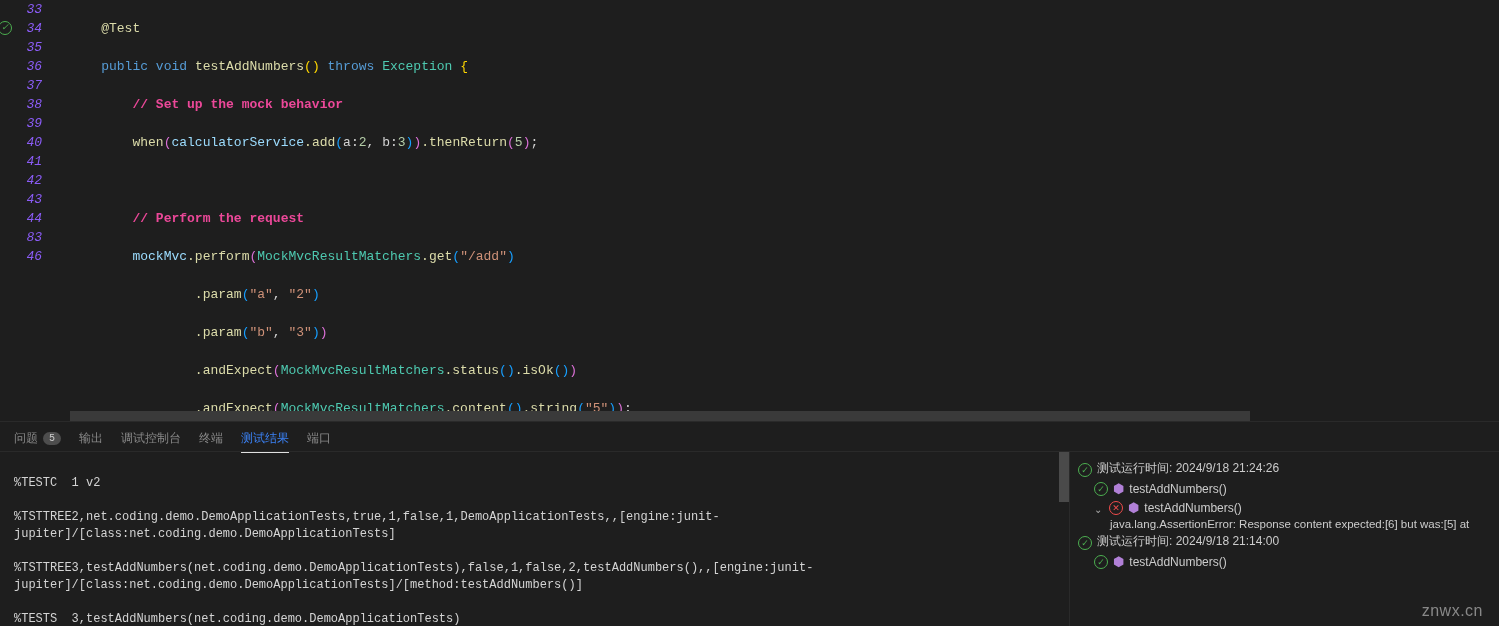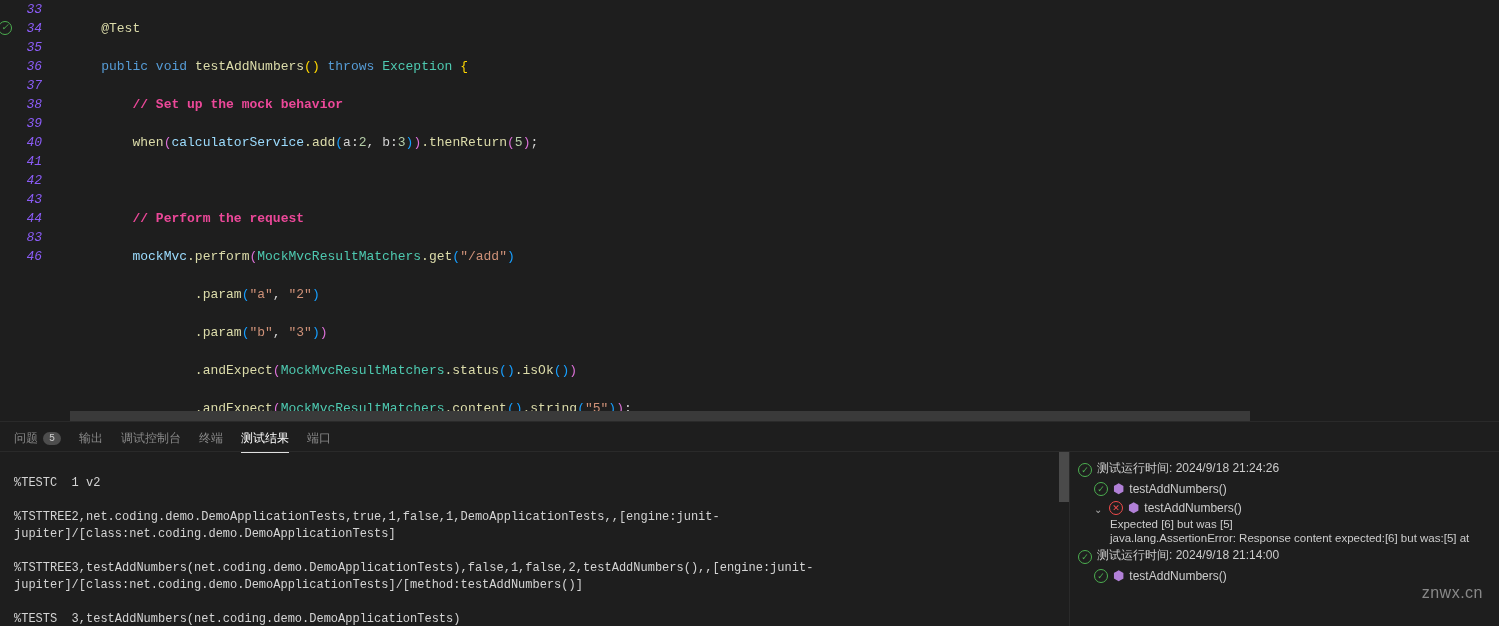--- a/index.html
+++ b/index.html
@@ -102,21 +102,21 @@
   height: 30px;
 }
 .panel-tab {
   cursor: pointer;
   padding: 5px 0;
   display: flex;
   align-items: center;
   gap: 5px;
 }
 .panel-tab.active {
-  color: #ffffff;
+  color: #3b82f6;
   border-bottom: 1px solid #e0e0e0;
 }
 .badge {
   background: #4d4d4d;
   color: #ccc;
   border-radius: 8px;
   font-size: 10px;
   padding: 1px 6px;
 }
 .panel-body {
@@ -192,21 +192,21 @@
   padding-left: 40px;
   color: #ccc;
   font-size: 11.5px;
   padding-top: 1px;
   padding-bottom: 1px;
   white-space: nowrap;
 }
 .watermark {
   position: absolute;
   right: 16px;
-  bottom: 24px;
+  bottom: 6px;
   color: #888;
   font-family: sans-serif;
   font-size: 16px;
   letter-spacing: 0.5px;
   font-weight: 500;
 }
 </style>
 </head>
 <body>
 
@@ -296,21 +296,20 @@
         <span class="icon-cube">⬢</span>
         <span>testAddNumbers()</span>
       </div>
 
       <div class="tree-row indent1">
         <span class="chevron">⌄</span>
         <span class="icon-fail"></span>
         <span class="icon-cube">⬢</span>
         <span>testAddNumbers()</span>
       </div>
-      <div class="tree-msg">Expected [6] but was [5]</div>
       <div class="tree-msg">java.lang.AssertionError: Response content expected:[6] but was:[5] at</div>
 
       <div class="tree-row">
         <span class="icon-pass"></span>
         <span>测试运行时间: 2024/9/18 21:14:00</span>
       </div>
       <div class="tree-row indent1">
         <span class="icon-pass"></span>
         <span class="icon-cube">⬢</span>
         <span>testAddNumbers()</span>

